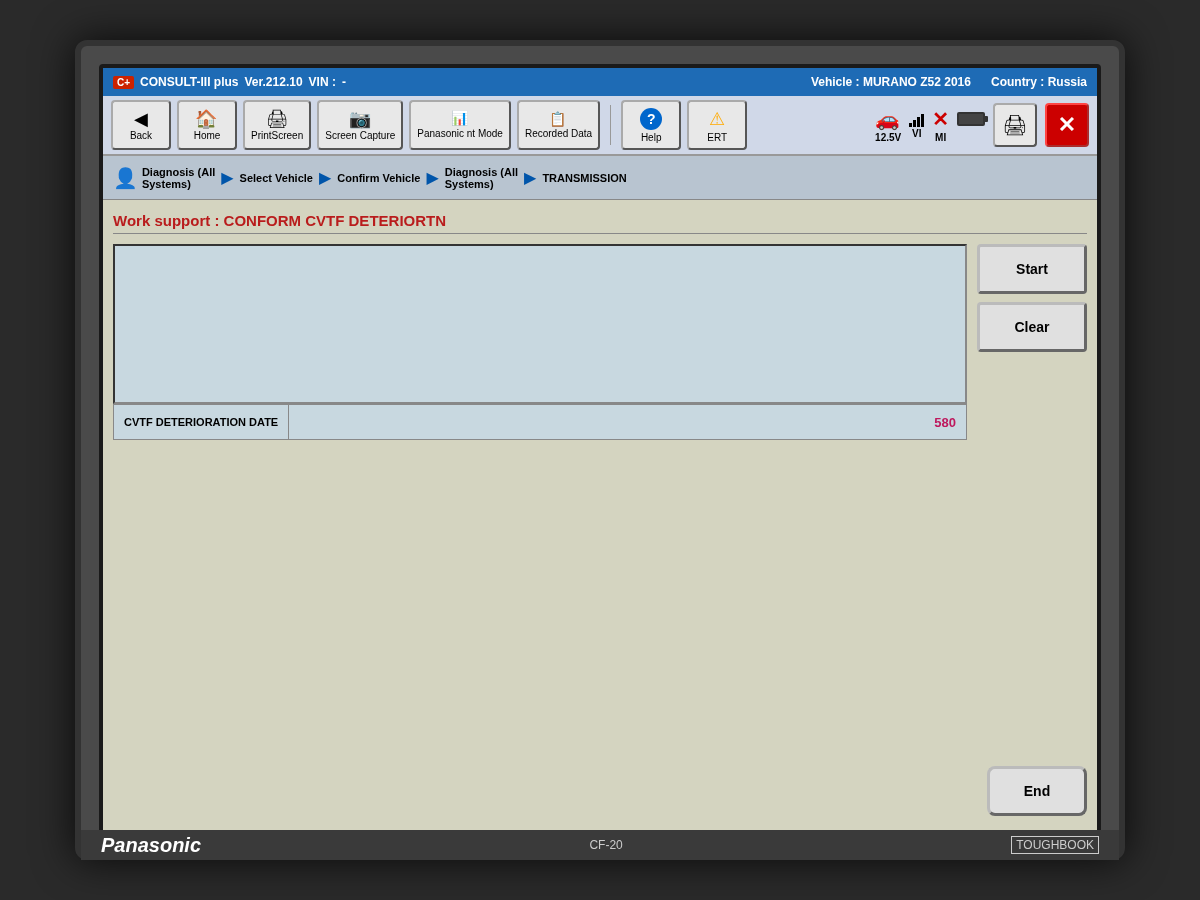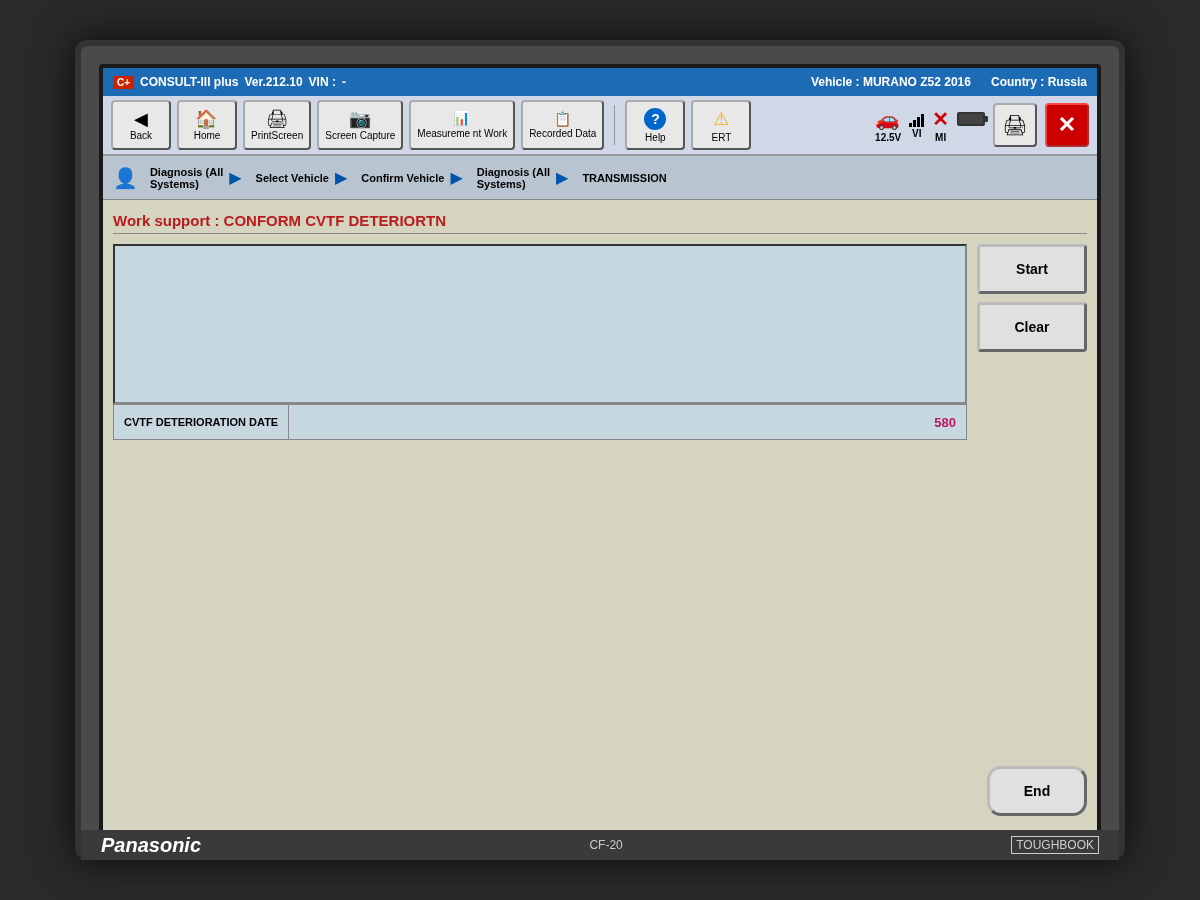--- a/index.html
+++ b/index.html
@@ -154,21 +154,20 @@
     .breadcrumb-arrow {
       color: #0055aa;
       font-size: 16px;
       margin: 0 2px;
     }
 
     .breadcrumb-text {
       font-size: 11px;
       font-weight: bold;
       color: #000;
-      margin-left: 8px;
     }
 
     
     .main-content {
       flex: 1;
       background: #d4d4c0;
       display: flex;
       flex-direction: column;
       padding: 8px 10px;
     }
@@ -262,21 +261,21 @@
 
     .bottom-right-area {
       display: flex;
       justify-content: flex-end;
       padding: 8px 0;
     }
 
     .end-btn {
       background: #e0e0e0;
       border: 3px outset #bbb;
-      border-radius: 14px;
+      border-radius: 8px;
       padding: 12px 24px;
       cursor: pointer;
       font-size: 14px;
       font-weight: bold;
       text-align: center;
       color: #000;
       min-width: 100px;
       min-height: 50px;
       display: flex;
       align-items: center;
@@ -455,21 +454,21 @@
       <button class="toolbar-btn">
         <div class="toolbar-icon camera-icon">🖨</div>
         <span>PrintScreen</span>
       </button>
       <button class="toolbar-btn">
         <div class="toolbar-icon">📷</div>
         <span>Screen Capture</span>
       </button>
       <button class="toolbar-btn">
         <div class="toolbar-icon measure-icon">📊</div>
-        <span>Measureme nt Work</span>
+        <span>Panasonic nt Mode</span>
       </button>
       <button class="toolbar-btn">
         <div class="toolbar-icon recorded-icon">📋</div>
         <span>Recorded Data</span>
       </button>
 
       <div class="toolbar-separator"></div>
 
       <button class="toolbar-btn">
         <div class="question-circle">?</div>

